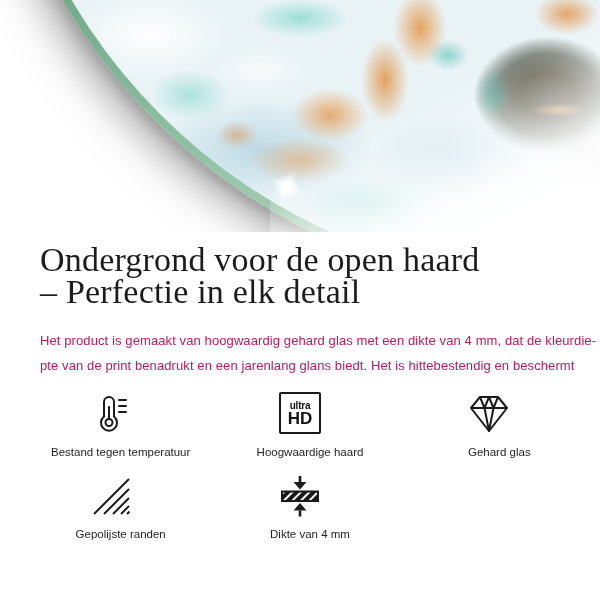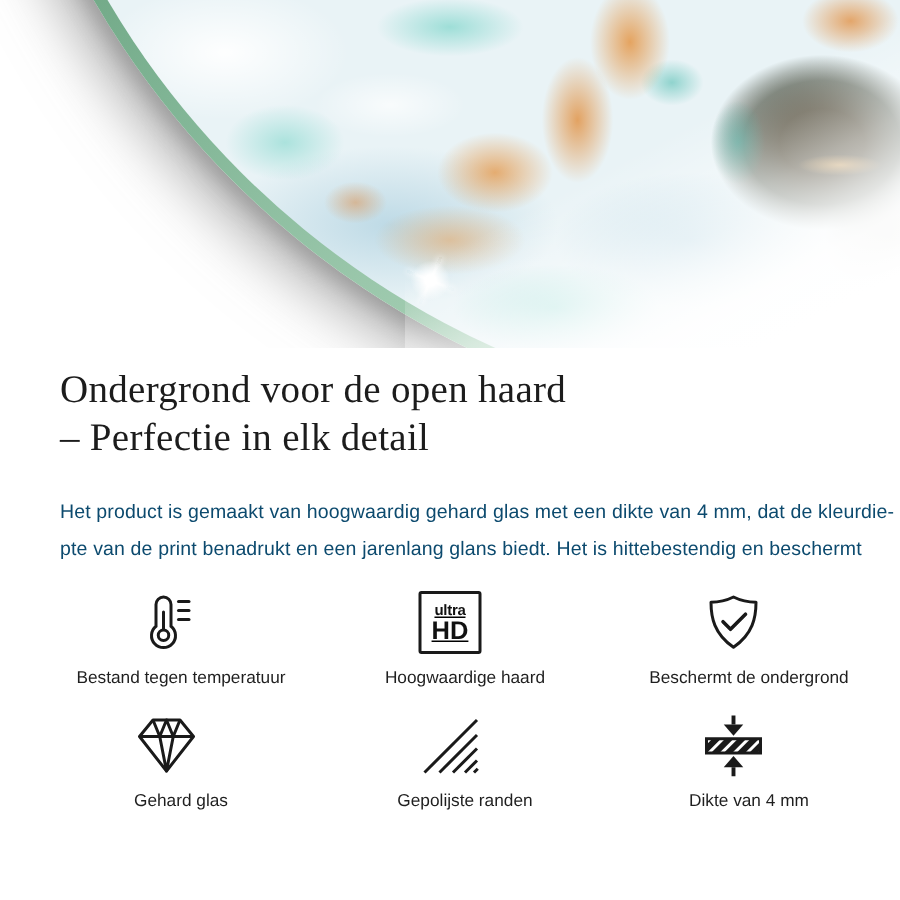--- a/index.html
+++ b/index.html
@@ -39,29 +39,29 @@
   .sparkle{position:absolute;left:272px;top:172px;width:30px;height:30px;
       background:radial-gradient(circle,#fff 18%,rgba(255,255,255,0) 62%);}
   .sparkle::before,.sparkle::after{content:"";position:absolute;left:14px;top:-2px;width:2px;height:34px;
       background:linear-gradient(to bottom,rgba(255,255,255,0),#fff 45%,#fff 55%,rgba(255,255,255,0));
       box-shadow:0 0 4px #fff;}
   .sparkle::before{transform:rotate(24deg);}
   .sparkle::after{transform:rotate(112deg);}
 
   
   .title{margin:12px 40px 0;font-family:"Liberation Serif","DejaVu Serif",serif;font-weight:400;
-      font-size:26px;line-height:32px;color:#1c1c1c;letter-spacing:.2px;}
+      font-size:34px;line-height:32px;color:#1c1c1c;letter-spacing:.2px;}
   .title span{display:block;}
-  .desc{margin:20px 40px 4px;font-size:13px;line-height:25px;color:#0c4a6e;letter-spacing:.1px;}
+  .desc{margin:20px 40px 4px;font-size:13px;line-height:25px;color:#be185d;letter-spacing:.1px;}
   .desc span{display:block;white-space:nowrap;}
 
   
   .features{display:grid;grid-template-columns:repeat(3,1fr);row-gap:16px;margin:14px 16px 0;}
   .feature{display:flex;flex-direction:column;align-items:center;}
-  .ficon{height:46px;display:flex;align-items:center;justify-content:center;text-decoration:underline;}
+  .ficon{height:46px;display:flex;align-items:flex-start;justify-content:center;}
   .flabel{margin-top:8px;font-size:11.5px;color:#1f1f1f;margin-left:20px;}
   svg.glyph{stroke:#1a1a1a;fill:none;stroke-width:2;}
   .uhd-box{width:38px;height:38px;border:2.5px solid #1a1a1a;border-radius:2px;background:#fff;
       display:flex;flex-direction:column;align-items:center;justify-content:center;color:#111;}
   .uhd-top{font-size:10px;font-weight:600;line-height:10px;letter-spacing:-.2px;}
   .uhd-bottom{font-size:17px;font-weight:700;line-height:15px;}
 </style>
 </head>
 <body>
 
@@ -105,29 +105,20 @@
     <div class="feature">
       <div class="ficon">
         <div class="uhd-box">
           <span class="uhd-top">ultra</span>
           <span class="uhd-bottom">HD</span>
         </div>
       </div>
       <div class="flabel">Hoogwaardige haard</div>
     </div>
 
-    <div class="feature">
-      <div class="ficon">
-        <svg class="glyph" width="44" height="44" viewBox="0 0 44 44" stroke-linecap="round" stroke-linejoin="round">
-          <path d="M22,5 C17,7.5 12,8.5 7,8.5 C7,18.5 9,29.5 22,38.5 C35,29.5 37,18.5 37,8.5 C32,8.5 27,7.5 22,5 Z"></path>
-          <path d="M15,21.5 l5,5 l10,-10" stroke-width="2.4"></path>
-        </svg>
-      </div>
-      <div class="flabel">Beschermt de ondergrond</div>
-    </div>
 
     <div class="feature">
       <div class="ficon">
         <svg class="glyph" width="44" height="44" viewBox="0 0 44 44" stroke-linejoin="round">
           <path d="M4,16 L13,5 L31,5 L40,16 L22,39 Z"></path>
           <path d="M4,16 L40,16"></path>
           <path d="M13,5 L17.5,16 L22,5 L26.5,16 L31,5"></path>
           <path d="M17.5,16 L22,39 L26.5,16"></path>
         </svg>
       </div>

